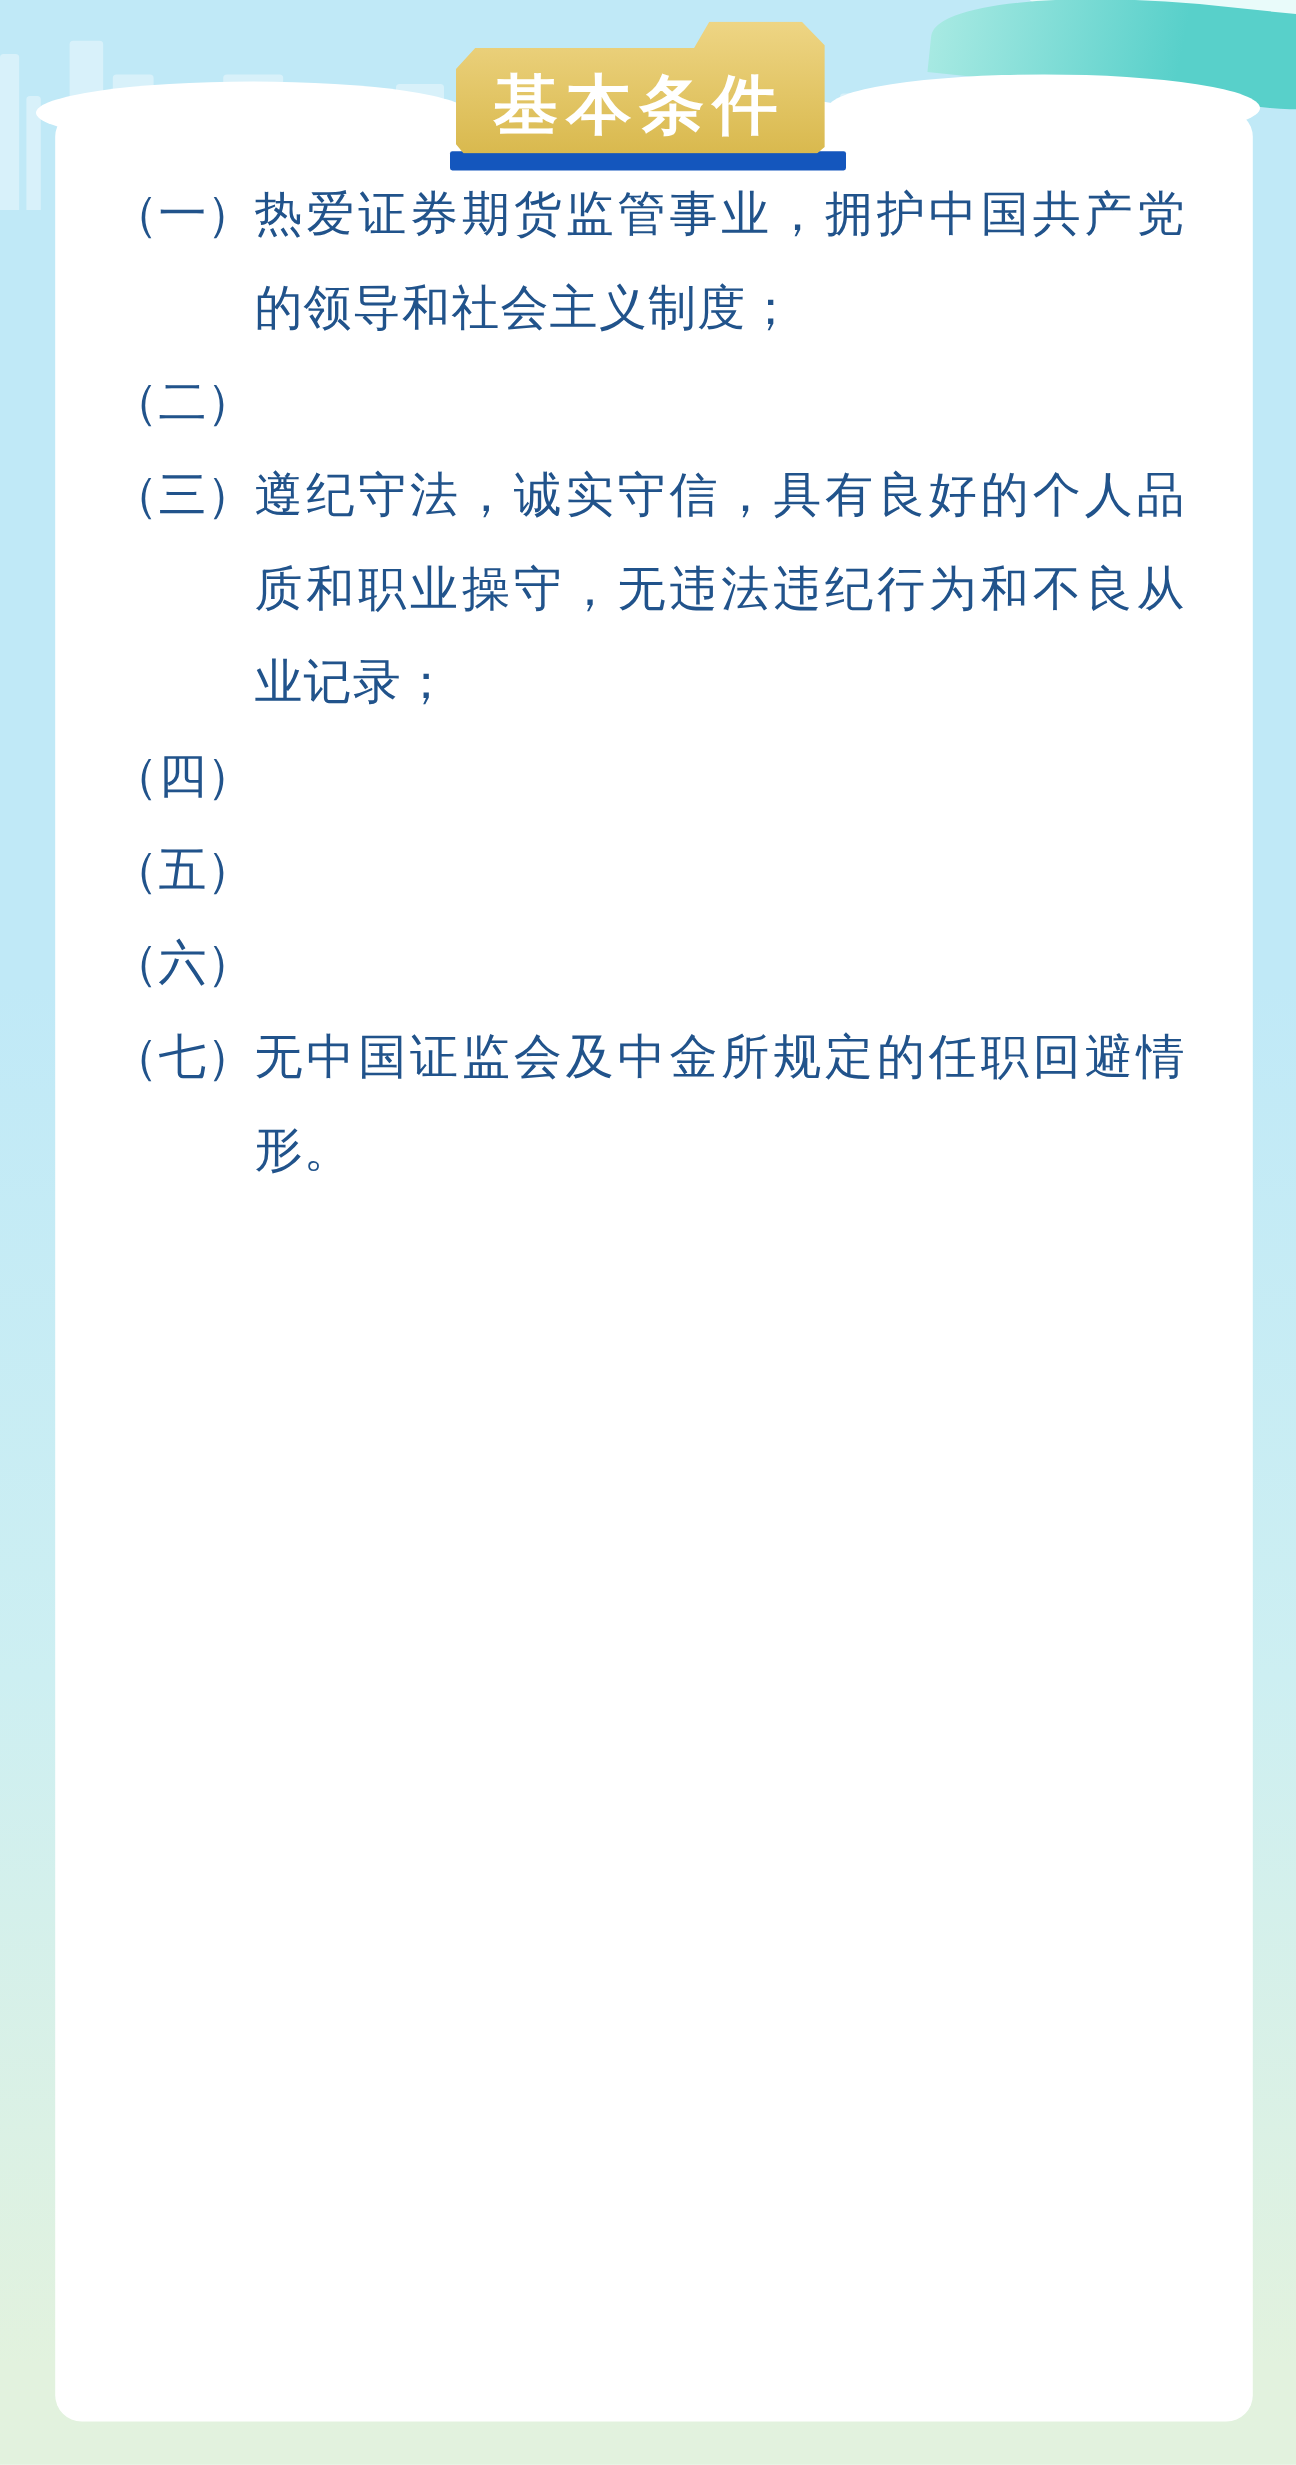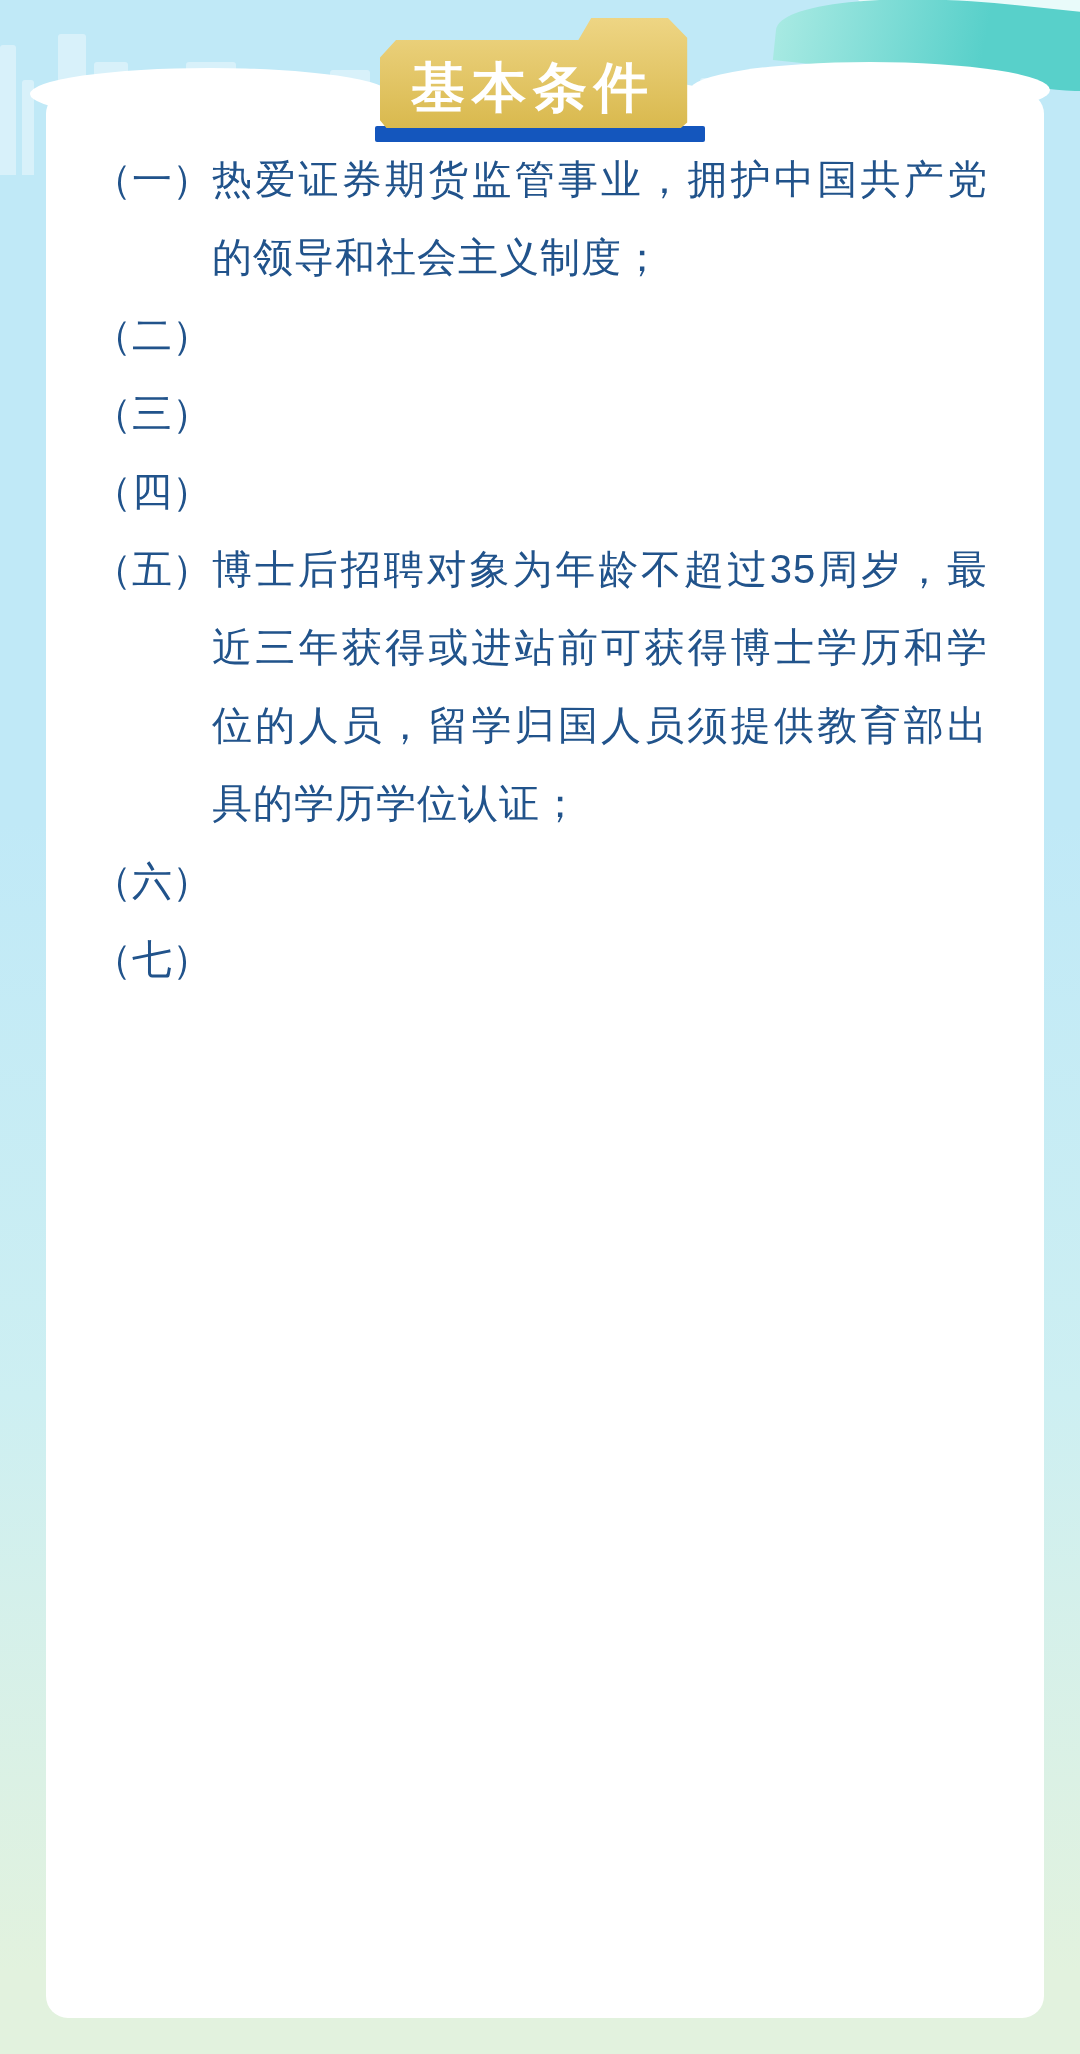--- a/index.html
+++ b/index.html
@@ -99,31 +99,32 @@
     <div class="marker">（一）</div>
     <div class="text">热爱证券期货监管事业，拥护中国共产党的领导和社会主义制度；</div>
   </div>
 
   <div class="item">
     <div class="marker">（二）</div>
   </div>
 
   <div class="item">
     <div class="marker">（三）</div>
+    <div class="text">遵纪守法，诚实守信，具有良好的个人品质和职业操守，无违法违纪行为和不良从业记录；</div>
   </div>
 
   <div class="item">
     <div class="marker">（四）</div>
   </div>
 
   <div class="item">
     <div class="marker">（五）</div>
-    <div class="text">博士后招聘对象为年龄不超过35周岁，最近三年获得或进站前可获得博士学历和学位的人员，留学归国人员须提供教育部出具的学历学位认证；</div>
   </div>
 
   <div class="item">
     <div class="marker">（六）</div>
   </div>
 
   <div class="item">
     <div class="marker">（七）</div>
+    <div class="text">无中国证监会及中金所规定的任职回避情形。</div>
   </div>
 </div>
 
 </body></html>

